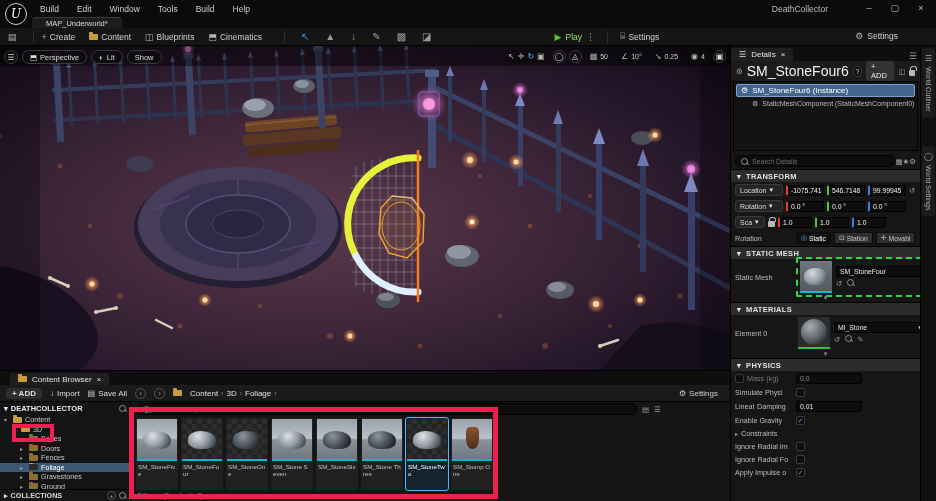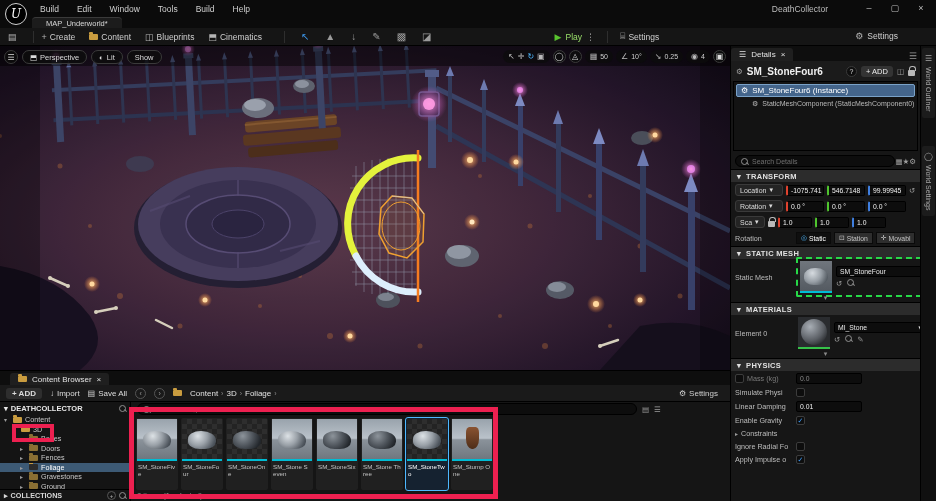--- a/index.html
+++ b/index.html
@@ -32,21 +32,21 @@
 #vp-overlay-right{position:absolute;top:4px;right:4px;display:flex;gap:3px;align-items:center;z-index:10}
 .vtool{background:rgba(12,12,12,.75);border-radius:7px;height:13px;display:flex;align-items:center;gap:3px;padding:0 5px;font-size:7px;color:#cfcfcf}
 .vtool .g{font-size:8px;color:#b9b9b9}
 .vsel{color:#4db8ff}
 
 #details{position:absolute;top:46px;left:730px;width:190px;height:455px;background:#161616;border-left:1px solid #000;display:flex;flex-direction:column;overflow:hidden}
 #dtabs{height:15px;background:#0e0e0e;display:flex;align-items:flex-end}
 #dtab{background:#1f1f1f;border-radius:3px 3px 0 0;height:13px;display:flex;align-items:center;gap:5px;padding:0 8px;font-size:8px;color:#e2e2e2}
 #dtabs .panelmenu{margin-left:auto;margin-right:3px;color:#9a9a9a;font-size:9px}
 #dtitle{height:20px;display:flex;align-items:center;gap:4px;padding:0 5px;background:#1b1b1b}
-#dtitle .name{font-weight:bold;color:#f0f0f0;font-size:10px;flex:1}
+#dtitle .name{font-weight:normal;color:#f0f0f0;font-size:14px;flex:1}
 .addbtn{background:#333;border-radius:3px;padding:1px 5px;font-size:7.5px;color:#eee;display:flex;gap:2px;align-items:center}
 #dtree{background:#131313;border:1px solid #000;margin:0 2px;height:70px;padding:2px}
 .trow-sel{background:#44658b;border:1px solid #7aa2c8;border-radius:2px;height:13px;display:flex;align-items:center;gap:4px;padding:0 4px;font-size:8px;color:#fff}
 .trow{height:13px;display:flex;align-items:center;gap:4px;padding:0 4px 0 16px;font-size:7px;color:#b9b9b9;white-space:nowrap;overflow:hidden}
 #dsearch{height:16px;display:flex;align-items:center;padding:0 4px;margin-top:2px}
 .searchbox{flex:1;background:#0d0d0d;border:1px solid #000;border-radius:8px;height:12px;display:flex;align-items:center;gap:4px;padding:0 5px}
 .searchbox input{background:transparent;border:0;outline:0;color:#ddd;font-size:7px;width:100%;font-family:"Liberation Sans",sans-serif}
 .searchbox input::placeholder{color:#6f6f6f}
 .dhead{height:13px;background:#2c2c2c;border-top:1px solid #000;display:flex;align-items:center;gap:5px;font-size:7.5px;font-weight:bold;color:#e0e0e0;padding:0 6px;letter-spacing:.3px}
 .drow{display:flex;align-items:center;gap:3px;padding:2px 4px;font-size:7.5px;color:#bdbdbd}
@@ -602,20 +602,24 @@
         <span class="plabel">Linear Damping</span>
         <span class="nf" style="width:66px">0.01</span>
       </div>
     <div class="drow">
         <span class="plabel">Enable Gravity</span>
         <span class="cb">✓</span>
       </div>
     <div class="drow">
         <span style="color:#9a9a9a;font-size:6px">▸</span>
         <span class="plabel">Constraints</span>
+      </div>
+    <div class="drow">
+        <span class="plabel">Ignore Radial Im</span>
+        <span class="cb"></span>
       </div>
     <div class="drow">
         <span class="plabel">Ignore Radial Fo</span>
         <span class="cb"></span>
       </div>
     <div class="drow">
         <span class="plabel">Apply Impulse o</span>
         <span class="cb">✓</span>
       </div>
   </div>

